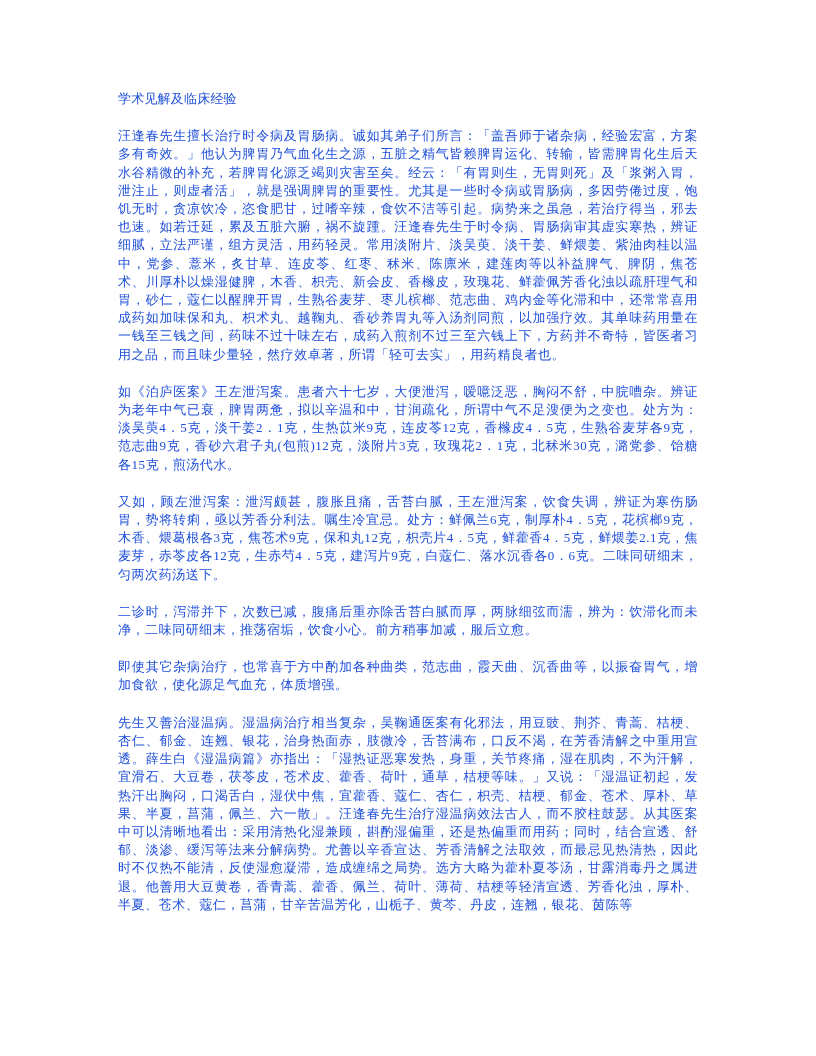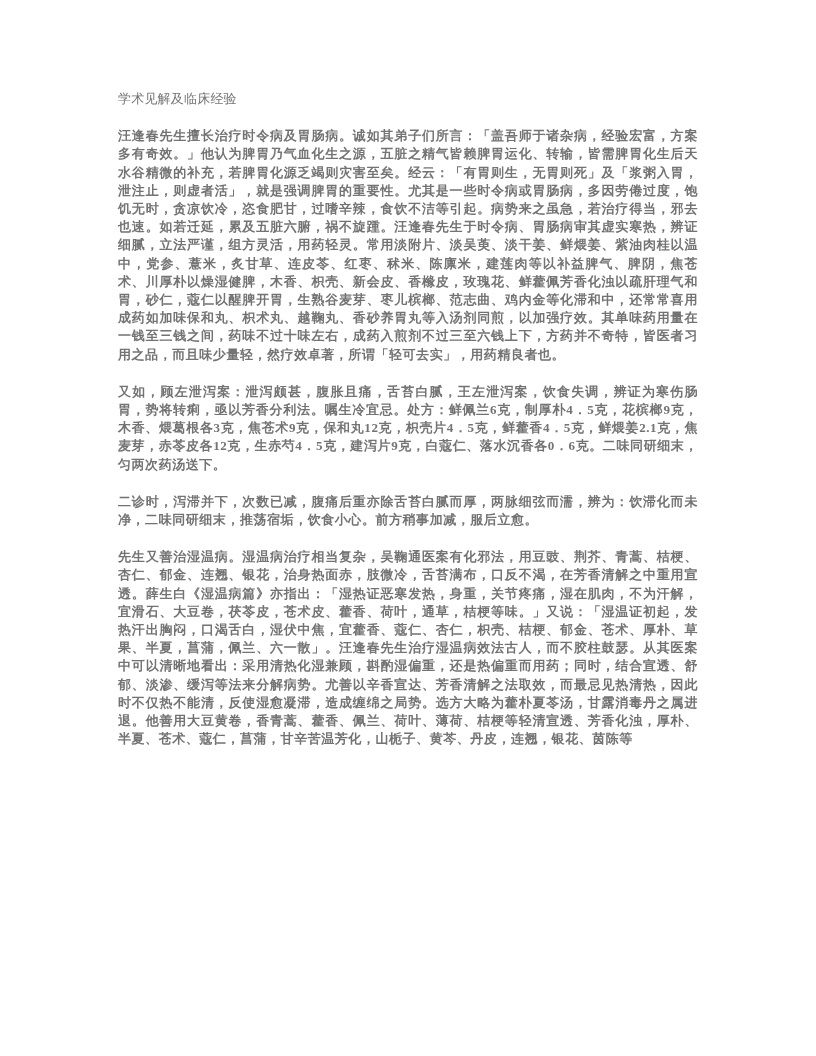--- a/index.html
+++ b/index.html
@@ -9,46 +9,47 @@
   }
   .page {
     position: relative;
     width: 816px;
     height: 1056px;
     box-sizing: border-box;
     margin: 0 auto;
     padding: 90px 118px 40px 118px;
     background: #ffffff;
     overflow: hidden;
-    color: #737373;
+    color: #1d4ed8;
     font-family: "Liberation Serif", "DejaVu Serif", serif;
     font-size: 13px;
     line-height: 18.2px;
     letter-spacing: 0.55px;
     text-align: justify;
     text-justify: inter-character;
     word-break: break-all;
   }
   .doc-title {
     font-size: 13px;
     font-weight: normal;
     margin: 0 0 19px 0;
     text-align: left;
     letter-spacing: 0.2px;
   }
   .para {
     margin: 0 0 19px 0;
-    font-weight: bold;
   }
   .para:last-child {
     margin-bottom: 5px;
   }
 </style>
 </head>
 <body>
 
 <main class="page">
   <h1 class="doc-title">学术见解及临床经验</h1>
   <p class="para">汪逢春先生擅长治疗时令病及胃肠病。诚如其弟子们所言：「盖吾师于诸杂病，经验宏富，方案多有奇效。」他认为脾胃乃气血化生之源，五脏之精气皆赖脾胃运化、转输，皆需脾胃化生后天水谷精微的补充，若脾胃化源乏竭则灾害至矣。经云：「有胃则生，无胃则死」及「浆粥入胃，泄注止，则虚者活」，就是强调脾胃的重要性。尤其是一些时令病或胃肠病，多因劳倦过度，饱饥无时，贪凉饮冷，恣食肥甘，过嗜辛辣，食饮不洁等引起。病势来之虽急，若治疗得当，邪去也速。如若迁延，累及五脏六腑，祸不旋踵。汪逢春先生于时令病、胃肠病审其虚实寒热，辨证细腻，立法严谨，组方灵活，用药轻灵。常用淡附片、淡吴萸、淡干姜、鲜煨姜、紫油肉桂以温中，党参、薏米，炙甘草、连皮苓、红枣、秫米、陈廪米，建莲肉等以补益脾气、脾阴，焦苍术、川厚朴以燥湿健脾，木香、枳壳、新会皮、香橼皮，玫瑰花、鲜藿佩芳香化浊以疏肝理气和胃，砂仁，蔻仁以醒脾开胃，生熟谷麦芽、枣儿槟榔、范志曲、鸡内金等化滞和中，还常常喜用成药如加味保和丸、枳术丸、越鞠丸、香砂养胃丸等入汤剂同煎，以加强疗效。其单味药用量在一钱至三钱之间，药味不过十味左右，成药入煎剂不过三至六钱上下，方药并不奇特，皆医者习用之品，而且味少量轻，然疗效卓著，所谓「轻可去实」，用药精良者也。</p>
+  <p class="para">如《泊庐医案》王左泄泻案。患者六十七岁，大便泄泻，嗳噫泛恶，胸闷不舒，中脘嘈杂。辨证为老年中气已衰，脾胃两惫，拟以辛温和中，甘润疏化，所谓中气不足溲便为之变也。处方为：淡吴萸4．5克，淡干姜2．1克，生热苡米9克，连皮苓12克，香橼皮4．5克，生熟谷麦芽各9克，范志曲9克，香砂六君子丸(包煎)12克，淡附片3克，玫瑰花2．1克，北秫米30克，潞党参、饴糖各15克，煎汤代水。</p>
   <p class="para">又如，顾左泄泻案：泄泻颇甚，腹胀且痛，舌苔白腻，王左泄泻案，饮食失调，辨证为寒伤肠胃，势将转痢，亟以芳香分利法。嘱生冷宜忌。处方：鲜佩兰6克，制厚朴4．5克，花槟榔9克，木香、煨葛根各3克，焦苍术9克，保和丸12克，枳壳片4．5克，鲜藿香4．5克，鲜煨姜2.1克，焦麦芽，赤苓皮各12克，生赤芍4．5克，建泻片9克，白蔻仁、落水沉香各0．6克。二味同研细末，匀两次药汤送下。</p>
   <p class="para">二诊时，泻滞并下，次数已减，腹痛后重亦除舌苔白腻而厚，两脉细弦而濡，辨为：饮滞化而未净，二味同研细末，推荡宿垢，饮食小心。前方稍事加减，服后立愈。</p>
+  <p class="para">即使其它杂病治疗，也常喜于方中酌加各种曲类，范志曲，霞天曲、沉香曲等，以振奋胃气，增加食欲，使化源足气血充，体质增强。</p>
   <p class="para">先生又善治湿温病。湿温病治疗相当复杂，吴鞠通医案有化邪法，用豆豉、荆芥、青蒿、桔梗、杏仁、郁金、连翘、银花，治身热面赤，肢微冷，舌苔满布，口反不渴，在芳香清解之中重用宣透。薛生白《湿温病篇》亦指出：「湿热证恶寒发热，身重，关节疼痛，湿在肌肉，不为汗解，宜滑石、大豆卷，茯苓皮，苍术皮、藿香、荷叶，通草，桔梗等味。」又说：「湿温证初起，发热汗出胸闷，口渴舌白，湿伏中焦，宜藿香、蔻仁、杏仁，枳壳、桔梗、郁金、苍术、厚朴、草果、半夏，菖蒲，佩兰、六一散」。汪逢春先生治疗湿温病效法古人，而不胶柱鼓瑟。从其医案中可以清晰地看出：采用清热化湿兼顾，斟酌湿偏重，还是热偏重而用药；同时，结合宣透、舒郁、淡渗、缓泻等法来分解病势。尤善以辛香宣达、芳香清解之法取效，而最忌见热清热，因此时不仅热不能清，反使湿愈凝滞，造成缠绵之局势。选方大略为藿朴夏苓汤，甘露消毒丹之属进退。他善用大豆黄卷，香青蒿、藿香、佩兰、荷叶、薄荷、桔梗等轻清宣透、芳香化浊，厚朴、半夏、苍术、蔻仁，菖蒲，甘辛苦温芳化，山栀子、黄芩、丹皮，连翘，银花、茵陈等</p>
 </main>
 
 </body></html>

